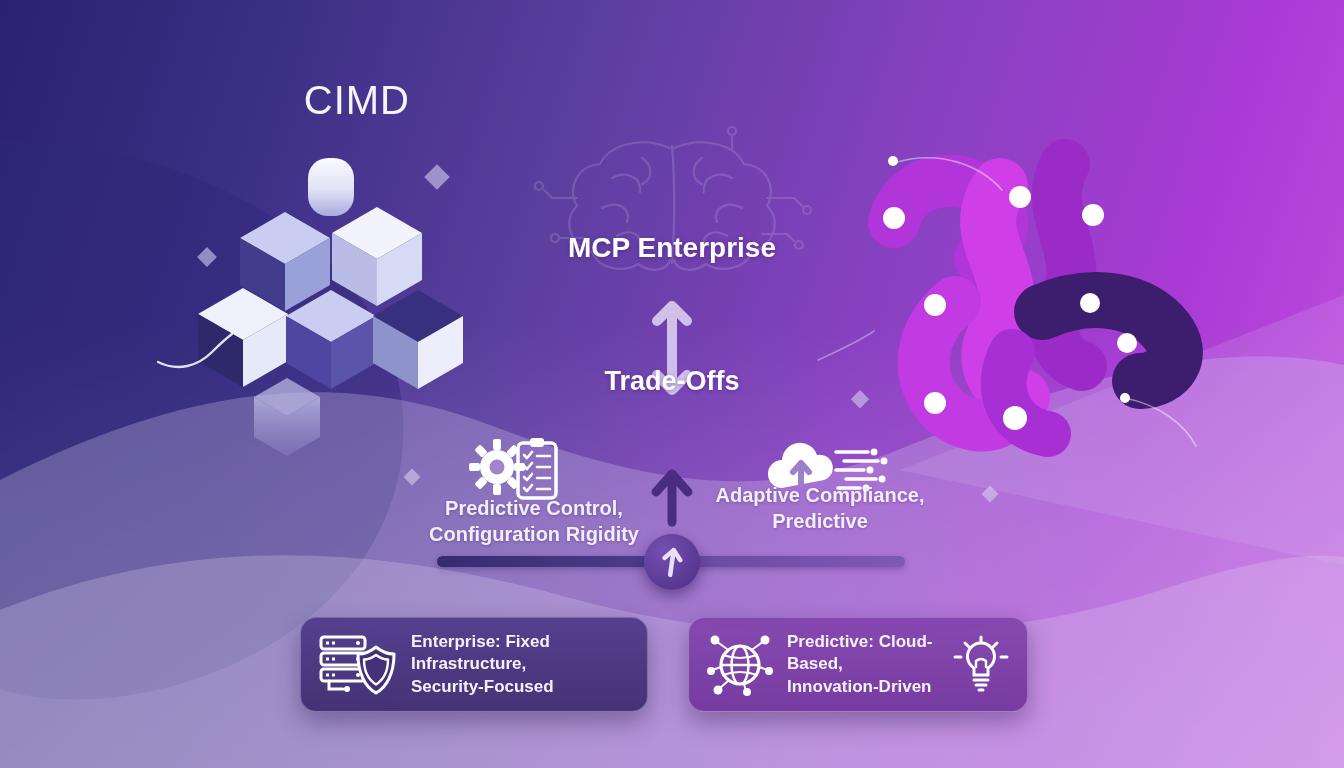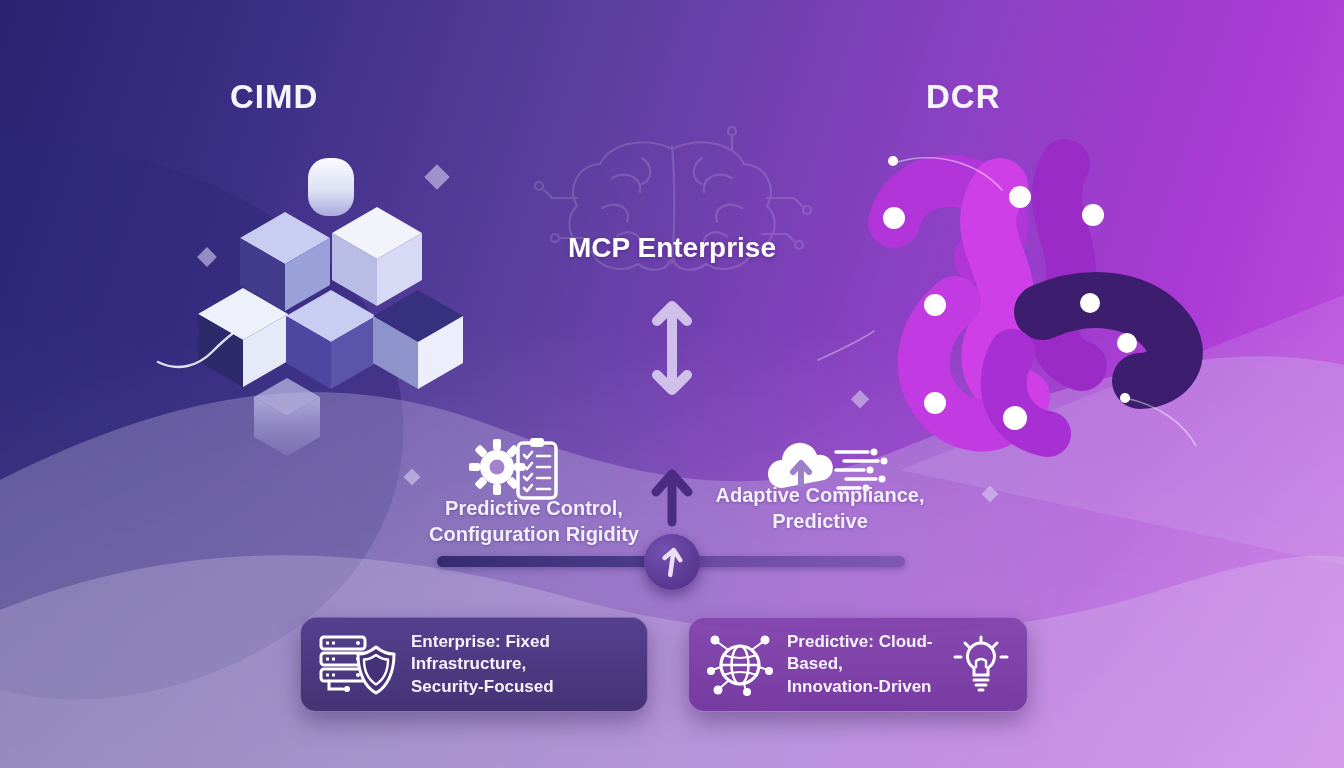--- a/index.html
+++ b/index.html
@@ -6,21 +6,21 @@
   html,body { width:1344px; height:768px; overflow:hidden; }
   body { font-family:"Liberation Sans", sans-serif; }
   .canvas {
     position:relative; width:1344px; height:768px; overflow:hidden;
     background:
       linear-gradient(to bottom, rgba(255,255,255,0) 42%, rgba(255,255,255,0.10) 70%, rgba(255,255,255,0.16) 100%),
       linear-gradient(108deg, #2a2270 0%, #3b2f85 18%, #5a3f9e 38%, #8a41c2 62%, #a93ad4 80%, #c754e3 100%);
   }
   svg.bg { position:absolute; left:0; top:0; width:1344px; height:768px; display:block; }
   .abs { position:absolute; }
-  .title { color:#f5f3fb; font-size:33px; font-weight:700; letter-spacing:1px; text-align:left; }
+  .title { color:#f5f3fb; font-size:40px; font-weight:400; letter-spacing:1px; text-align:right; }
   .center-head { color:#fdfcff; font-size:28px; font-weight:600; text-align:center; text-shadow:0 1px 4px rgba(40,10,80,.35); }
   .center-sub { color:#fdfcff; font-size:27px; font-weight:600; text-align:center; text-shadow:0 1px 4px rgba(40,10,80,.35); }
   .side-label { color:#f3eefb; font-size:20px; font-weight:600; line-height:1.3; text-align:center; text-shadow:0 1px 3px rgba(40,10,80,.3); }
   .slider-track {
     position:absolute; left:437px; top:556px; width:468px; height:11px; border-radius:6px;
     background:linear-gradient(90deg, #362b70 0%, #4d3d8c 47%, #6a4aa0 53%, #7e59b5 100%);
     box-shadow:0 2px 6px rgba(40,15,80,.3);
   }
   .slider-knob {
     position:absolute; left:644px; top:534px; width:56px; height:56px; border-radius:50%;
@@ -217,23 +217,23 @@
       <line x1="0" y1="26" x2="28" y2="26"></line>
         <circle cx="34" cy="26" r="3.5" fill="#ffffff" stroke="none"></circle>
       <line x1="10" y1="35" x2="40" y2="35"></line>
         <circle cx="46" cy="35" r="3.5" fill="#ffffff" stroke="none"></circle>
       <line x1="2" y1="44" x2="24" y2="44"></line>
         <circle cx="30" cy="44" r="3.5" fill="#ffffff" stroke="none"></circle>
     </g>
   </svg>
 
   <div class="abs title" style="left:230px; top:78px; width:180px;">CIMD</div>
-  <div class="abs title" style="left:926px; top:78px; width:180px;">DCR</div>
 
   <div class="abs center-head" style="left:512px; top:232px; width:320px;">MCP Enterprise</div>
+  <div class="abs center-sub" style="left:532px; top:366px; width:280px;">Trade-Offs</div>
 
   <div class="abs side-label" style="left:404px; top:495px; width:260px;">
     <span>Predictive Control,</span><br>
     <span>Configuration Rigidity</span>
   </div>
   <div class="abs side-label" style="left:690px; top:482px; width:260px;">
     <span>Adaptive Compliance,</span><br>
     <span>Predictive</span>
   </div>
 

